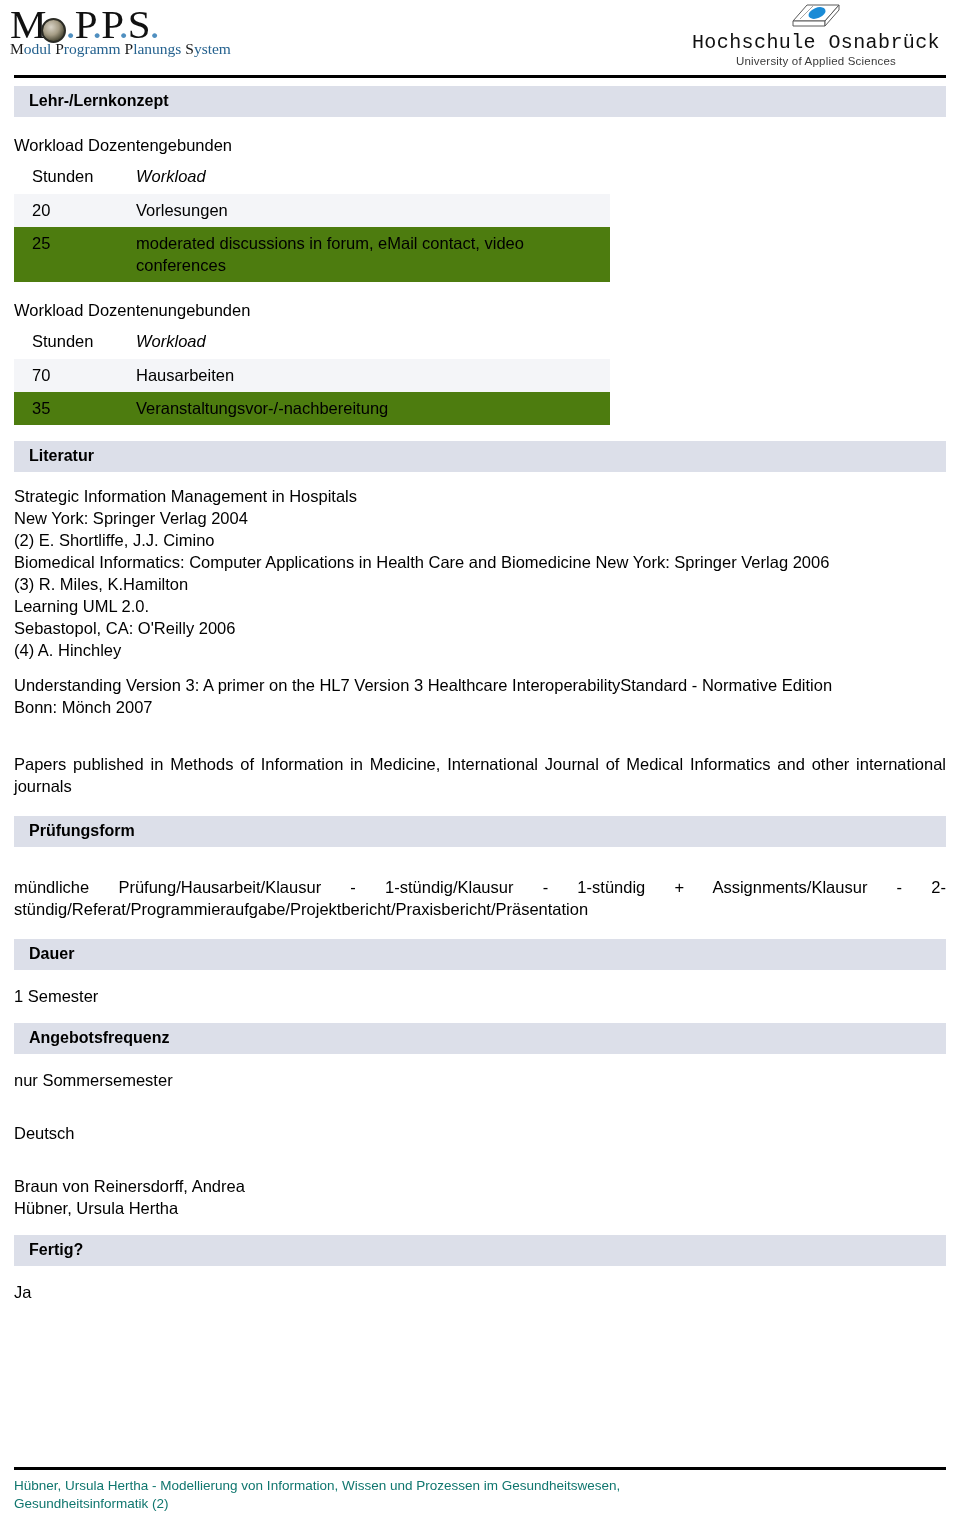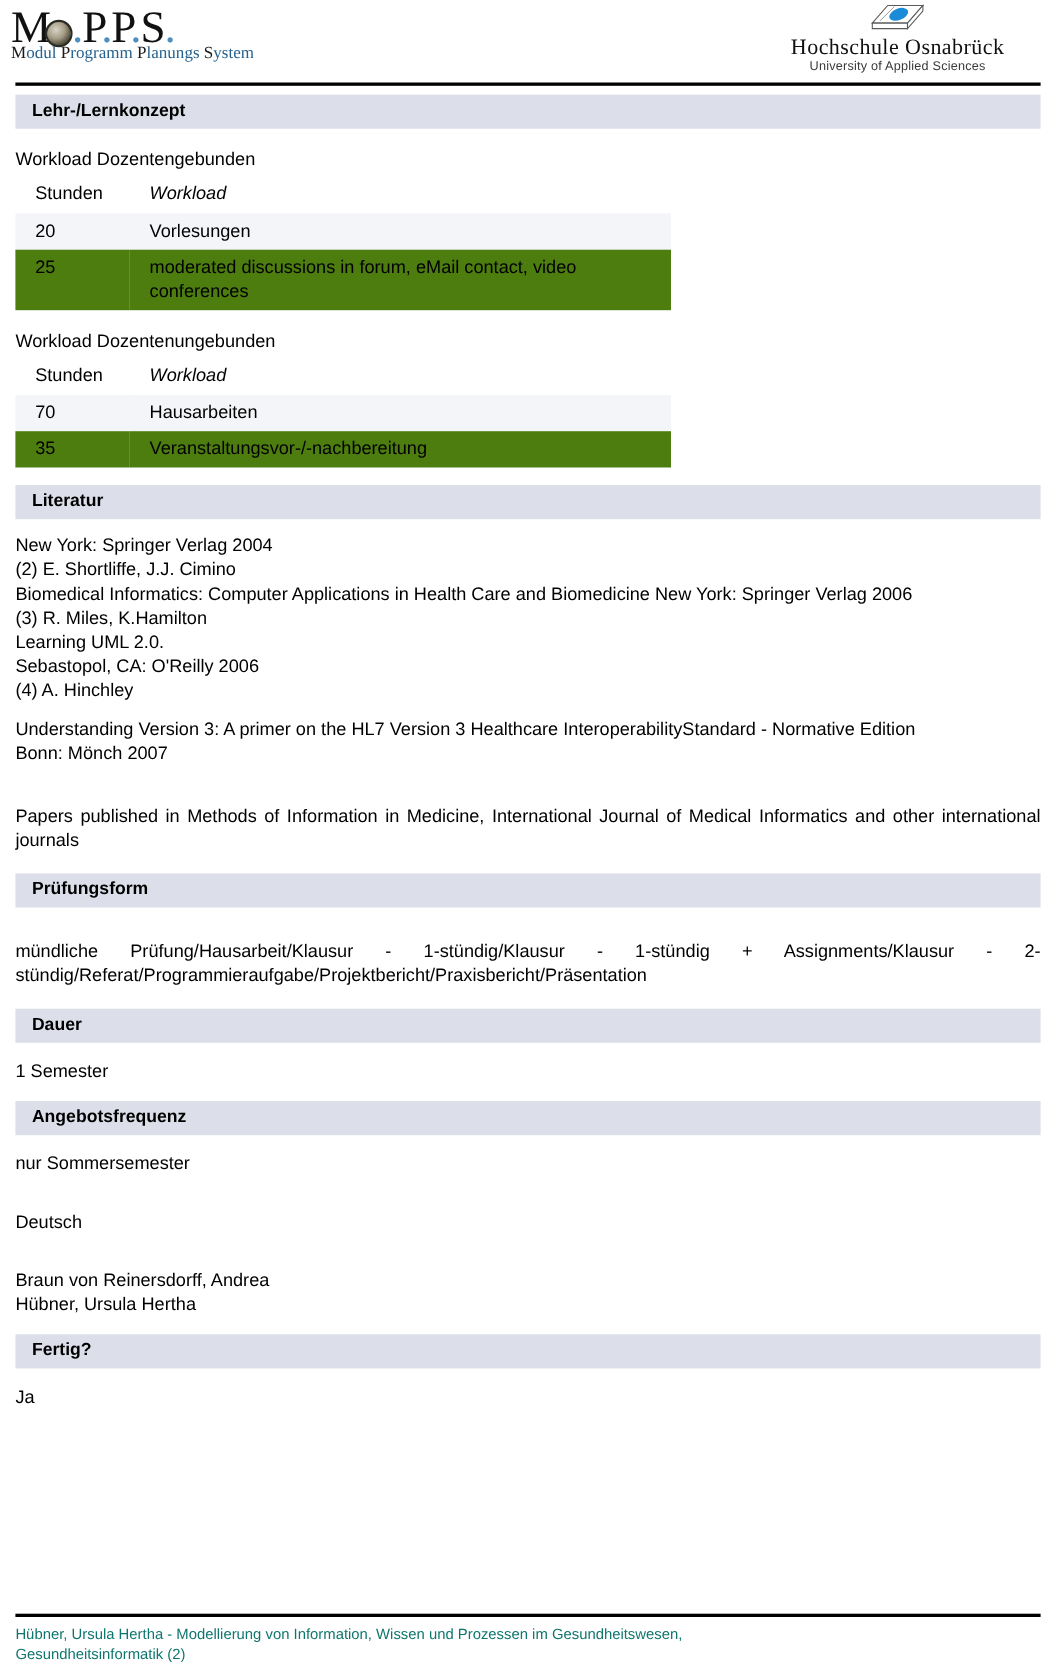--- a/index.html
+++ b/index.html
@@ -78,21 +78,21 @@
     width: 268px;
     text-align: center;
   }
   .hs-mark {
     width: 58px;
     height: 30px;
     margin: 0 auto 1px auto;
     position: relative;
   }
   .hs-name {
-    font-family: Liberation Serif, serif;
+    font-family: Liberation Mono, monospace;
     font-size: 20px;
     font-weight: 400;
     letter-spacing: 0.4px;
     line-height: 22px;
     color: #101010;
     white-space: nowrap;
   }
   .hs-tag {
     font-family: "Liberation Sans", sans-serif;
     font-size: 11.5px;
@@ -260,20 +260,21 @@
       </tr>
     </tbody>
   </table>
 
   <div style="height:16px"></div>
 
   <div class="section-bar">Literatur</div>
 
   <div style="height:13px"></div>
 
+  <div class="body-text">Strategic Information Management in Hospitals</div>
   <div class="body-text">New York: Springer Verlag 2004</div>
   <div class="body-text">(2) E. Shortliffe, J.J. Cimino</div>
   <div class="body-text"> Biomedical Informatics: Computer Applications in Health Care and Biomedicine New York: Springer Verlag 2006</div>
   <div class="body-text">(3) R. Miles, K.Hamilton</div>
   <div class="body-text">Learning UML 2.0.</div>
   <div class="body-text">Sebastopol, CA: O'Reilly 2006</div>
   <div class="body-text">(4) A. Hinchley</div>
   <div class="body-text just">Understanding Version 3: A primer on the HL7 Version 3 Healthcare InteroperabilityStandard - Normative Edition</div>
   <div class="body-text">Bonn: Mönch 2007</div>
 

